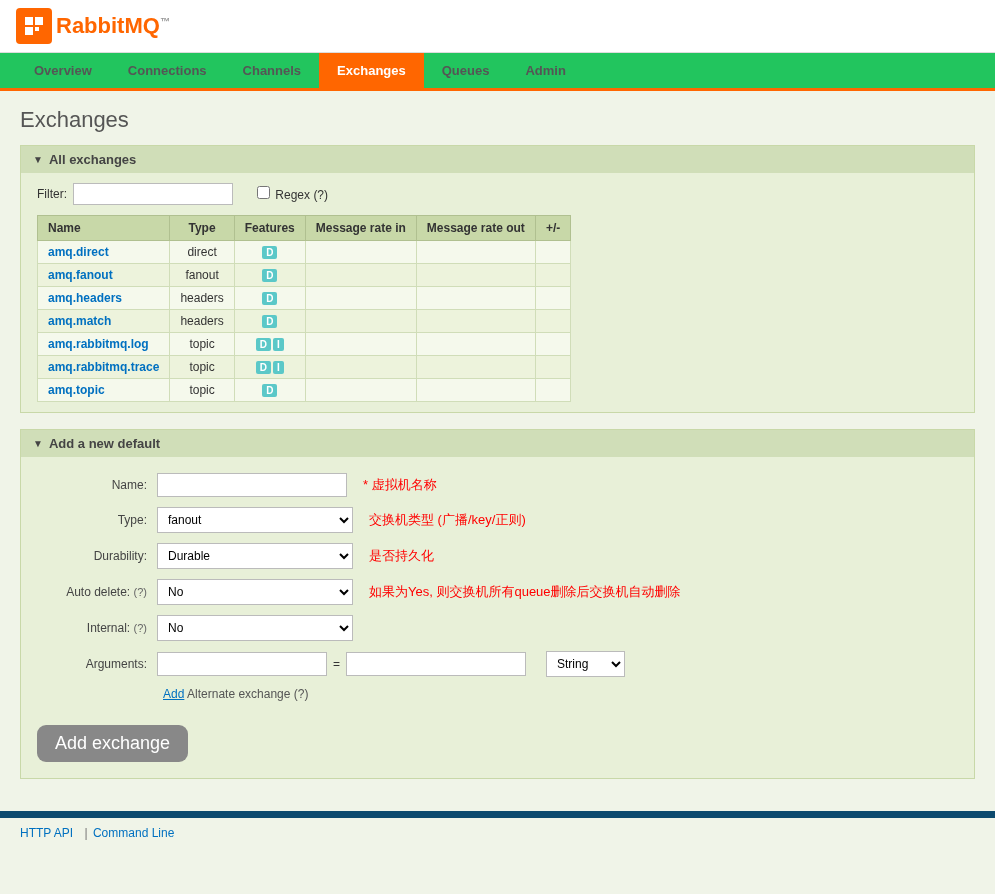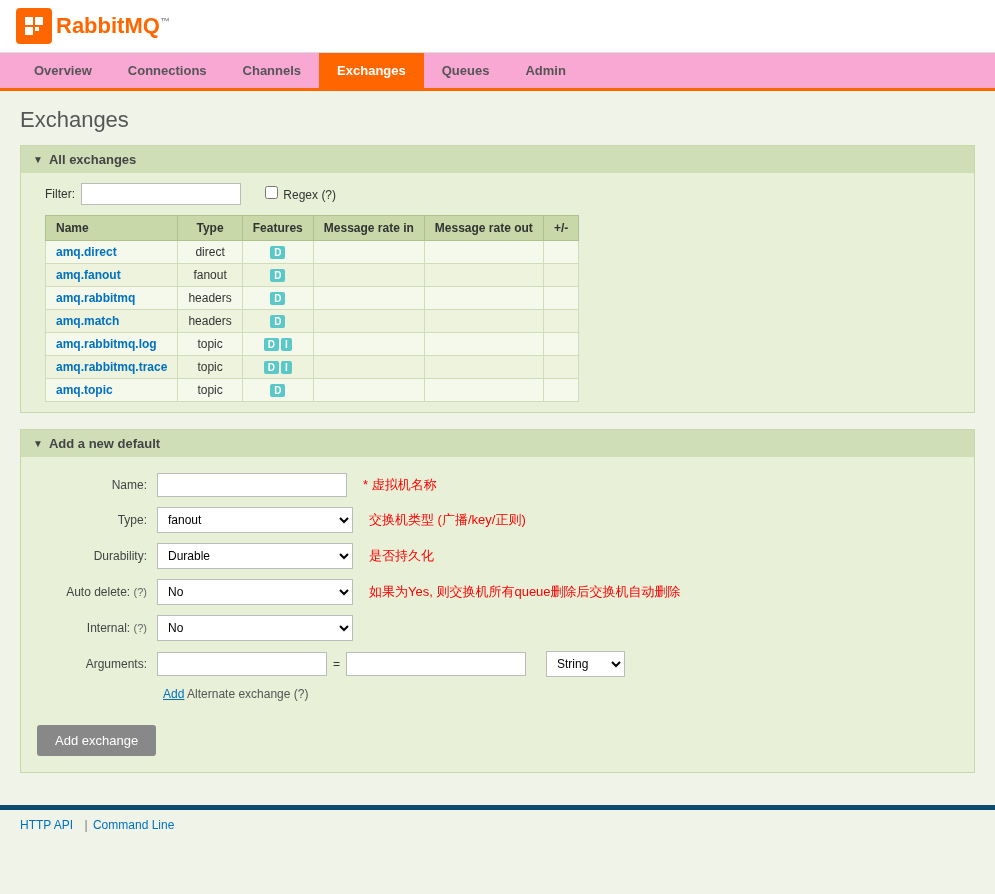--- a/index.html
+++ b/index.html
@@ -6,33 +6,33 @@
     body { font-family: Arial, sans-serif; font-size: 12px; background: #f0f4e8; color: #333; }
 
     
     .header { background: #fff; padding: 8px 16px; border-bottom: 1px solid #ddd; display: flex; align-items: center; }
     .logo { display: flex; align-items: center; }
     .logo-icon { width: 36px; height: 36px; background: #f60; border-radius: 4px; display: flex; align-items: center; justify-content: center; color: #fff; font-weight: bold; font-size: 18px; margin-right: 4px; }
     .logo-text { font-size: 22px; font-weight: bold; color: #333; }
     .logo-text span { color: #f60; }
 
     
-    .nav { background: #f9a8d4; border-bottom: 3px solid #f60; display: flex; padding: 0 16px; }
+    .nav { background: #22c55e; border-bottom: 3px solid #f60; display: flex; padding: 0 16px; }
     .nav a { display: inline-block; padding: 10px 18px; text-decoration: none; color: #555; font-size: 13px; font-weight: bold; }
     .nav a.active { background: #f60; color: #fff; }
 
     
     .content { padding: 16px 20px; }
     .page-title { font-size: 22px; color: #555; font-weight: normal; margin-bottom: 12px; }
 
     
     .section { background: #e8f0d8; border: 1px solid #c8d8a8; margin-bottom: 16px; }
     .section-header { background: #d0deb8; padding: 6px 12px; display: flex; align-items: center; font-size: 13px; font-weight: bold; color: #444; cursor: pointer; }
     .section-header .arrow { margin-right: 6px; font-size: 10px; }
-    .section-body { padding: 10px 24px; }
+    .section-body { padding: 10px 16px; }
 
     
     .filter-row { display: flex; align-items: center; margin-bottom: 10px; }
     .filter-label { margin-right: 6px; font-size: 12px; }
     .filter-input { width: 160px; padding: 3px 5px; border: 1px solid #bbb; font-size: 12px; }
     .filter-regex { margin-left: 24px; font-size: 12px; }
     .filter-regex input { margin-right: 2px; }
 
     
     table { border-collapse: collapse; width: auto; min-width: 500px; font-size: 12px; }
@@ -53,24 +53,24 @@
     .form-hint { color: red; font-size: 13px; margin-left: 16px; text-align: center; }
     .args-row { display: flex; align-items: center; }
     .args-row .form-input { width: 170px; }
     .args-equals { margin: 0 6px; }
     .args-value { width: 180px; padding: 4px 6px; border: 1px solid #bbb; font-size: 12px; }
     .args-type { padding: 4px 6px; border: 1px solid #bbb; font-size: 12px; background: #fff; margin-left: 20px; }
     .add-link { font-size: 12px; color: #0070c0; margin-left: 6px; cursor: pointer; text-decoration: underline; }
     .add-args-row { margin-left: 120px; margin-top: 4px; font-size: 12px; color: #555; }
 
     
-    .btn-add { background: #888; color: #fff; border: none; padding: 8px 18px; font-size: 13px; cursor: pointer; border-radius: 3px; margin-top: 8px; text-align: center; }
-
-    
-    .footer { padding: 8px 20px; font-size: 12px; color: #777; border-top: 5px solid #0c4a6e; background: #f0f4e8; }
+    .btn-add { background: #888; color: #fff; border: none; padding: 8px 18px; font-size: 18px; cursor: pointer; border-radius: 9px; margin-top: 8px; text-align: center; }
+
+    
+    .footer { padding: 8px 20px; font-size: 12px; color: #777; border-top: 7px solid #0c4a6e; background: #f0f4e8; }
     .footer a { color: #0070c0; text-decoration: none; margin-right: 6px; }
     .footer span { margin: 0 2px; }
   </style>
 </head>
 <body>
 
 <div class="header">
   <div class="logo">
     <div class="logo-icon">
       <svg width="22" height="22" viewBox="0 0 22 22">
@@ -137,21 +137,21 @@
             </tr>
             <tr>
               <td class="name-cell">amq.fanout</td>
               <td class="center">fanout</td>
               <td class="center"><span class="badge">D</span></td>
               <td></td>
               <td></td>
               <td></td>
             </tr>
             <tr>
-              <td class="name-cell">amq.rabbitmq</td>
+              <td class="name-cell">amq.headers</td>
               <td class="center">headers</td>
               <td class="center"><span class="badge">D</span></td>
               <td></td>
               <td></td>
               <td></td>
             </tr>
             <tr>
               <td class="name-cell">amq.match</td>
               <td class="center">headers</td>
               <td class="center"><span class="badge">D</span></td>

